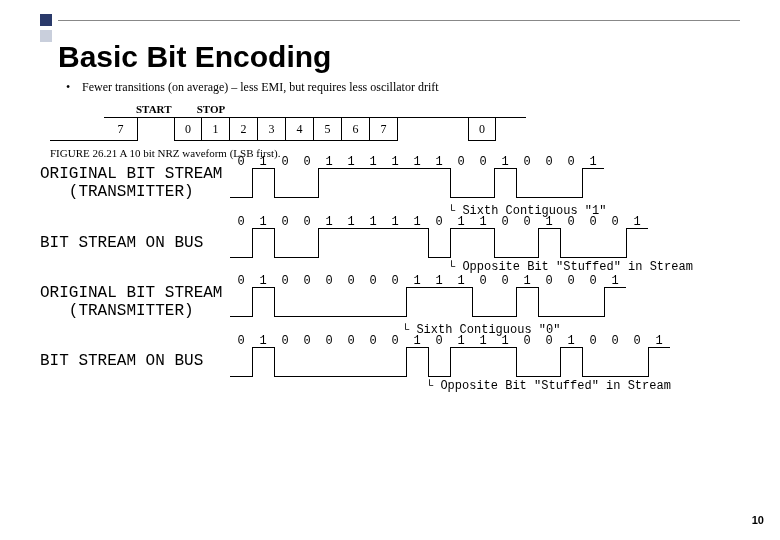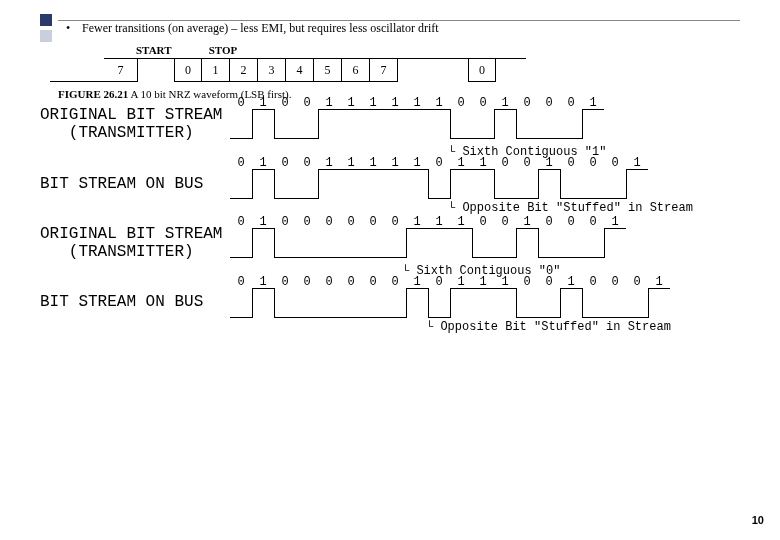--- a/index.html
+++ b/index.html
@@ -77,21 +77,20 @@
   .fig1 {
     margin: 4px 0 2px 10px;
   }
   .fig1-labels {
     display: flex;
     font-family: "Times New Roman", Times, serif;
     font-size: 11px;
     font-weight: bold;
     margin-left: 86px;
     margin-bottom: 2px;
-    gap: 12px;
   }
   .fig1-labels span { display:inline-block; }
   .fig1-row {
     display: flex;
     align-items: stretch;
     height: 24px;
   }
   .cell {
     border: 1px solid #000;
     width: 28px;
@@ -102,21 +101,21 @@
     box-sizing: border-box;
     border-left: none;
   }
   .cell:first-child { border-left: 1px solid #000; }
   .startcell { width: 34px; }
   .caption {
     font-family: "Times New Roman", Times, serif;
     font-size: 11px;
     margin: 6px 0 2px 10px;
   }
-  .caption b { font-weight: bold; margin-left: 8px; }
+  .caption b { font-weight: normal; }
 
   
   .stuff-block {
     margin-top: 6px;
   }
   .stuff-row {
     display: flex;
     align-items: center;
     margin-bottom: 4px;
   }
@@ -184,20 +183,21 @@
   }
 </style>
 </head>
 <body>
 
 <div class="slide">
   <div class="accent"></div>
   <div class="accent2"></div>
   <div class="rule"></div>
 
+  <h1 class="title">Basic Bit Encoding</h1>
 
 
   <ul class="body">
     <li>Fewer transitions (on average) – less EMI, but requires less oscillator drift</li>
   </ul>
 
   <div class="fig1">
     <div class="fig1-labels">
       <span style="width:40px">START</span>
       <span style="width:70px;text-align:center">STOP</span>

